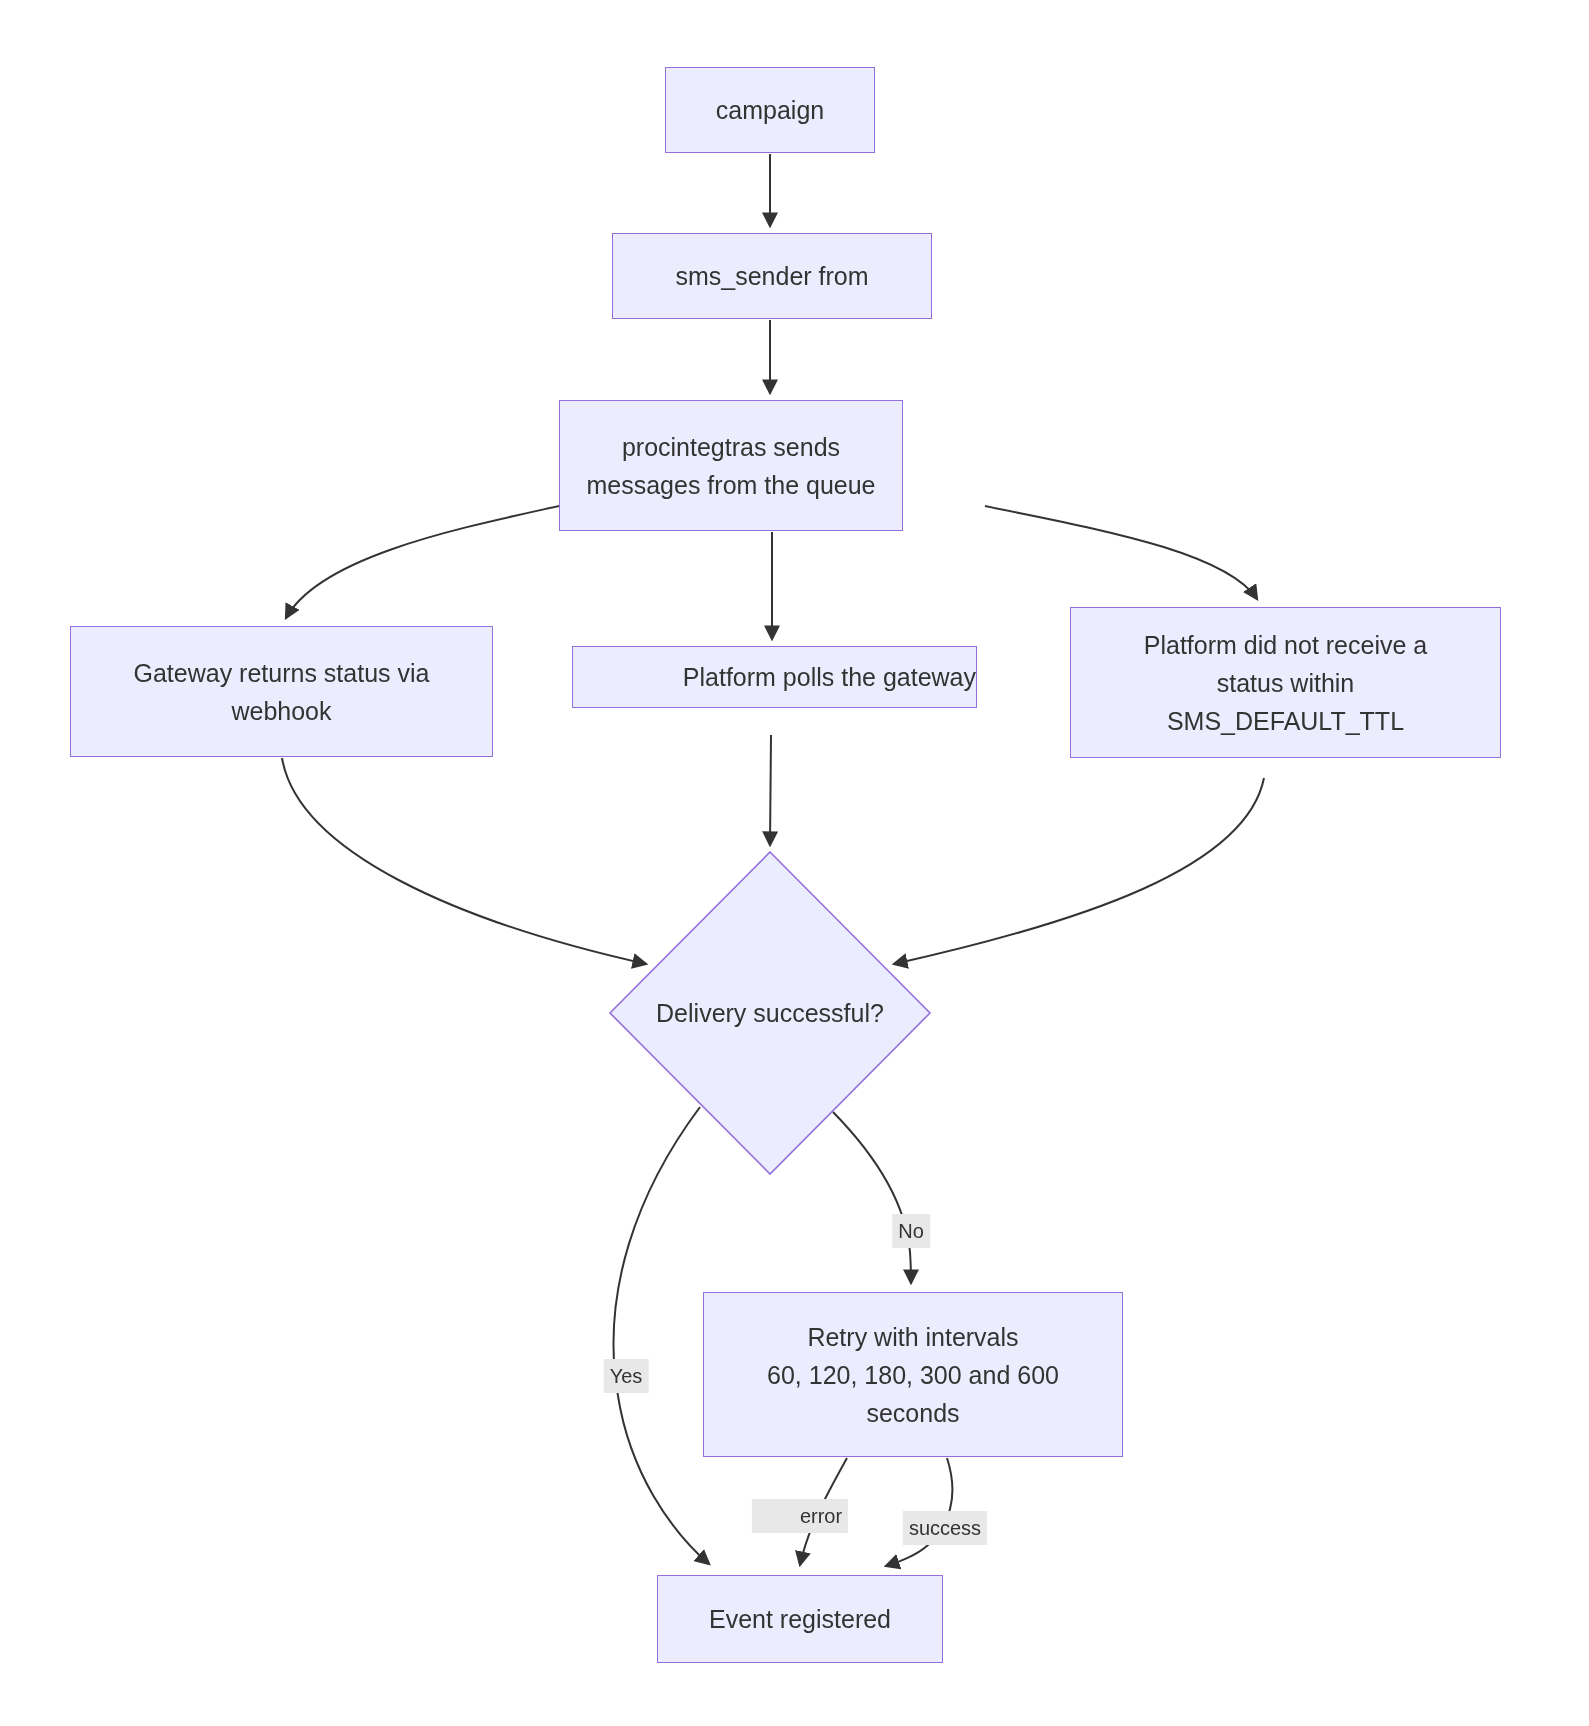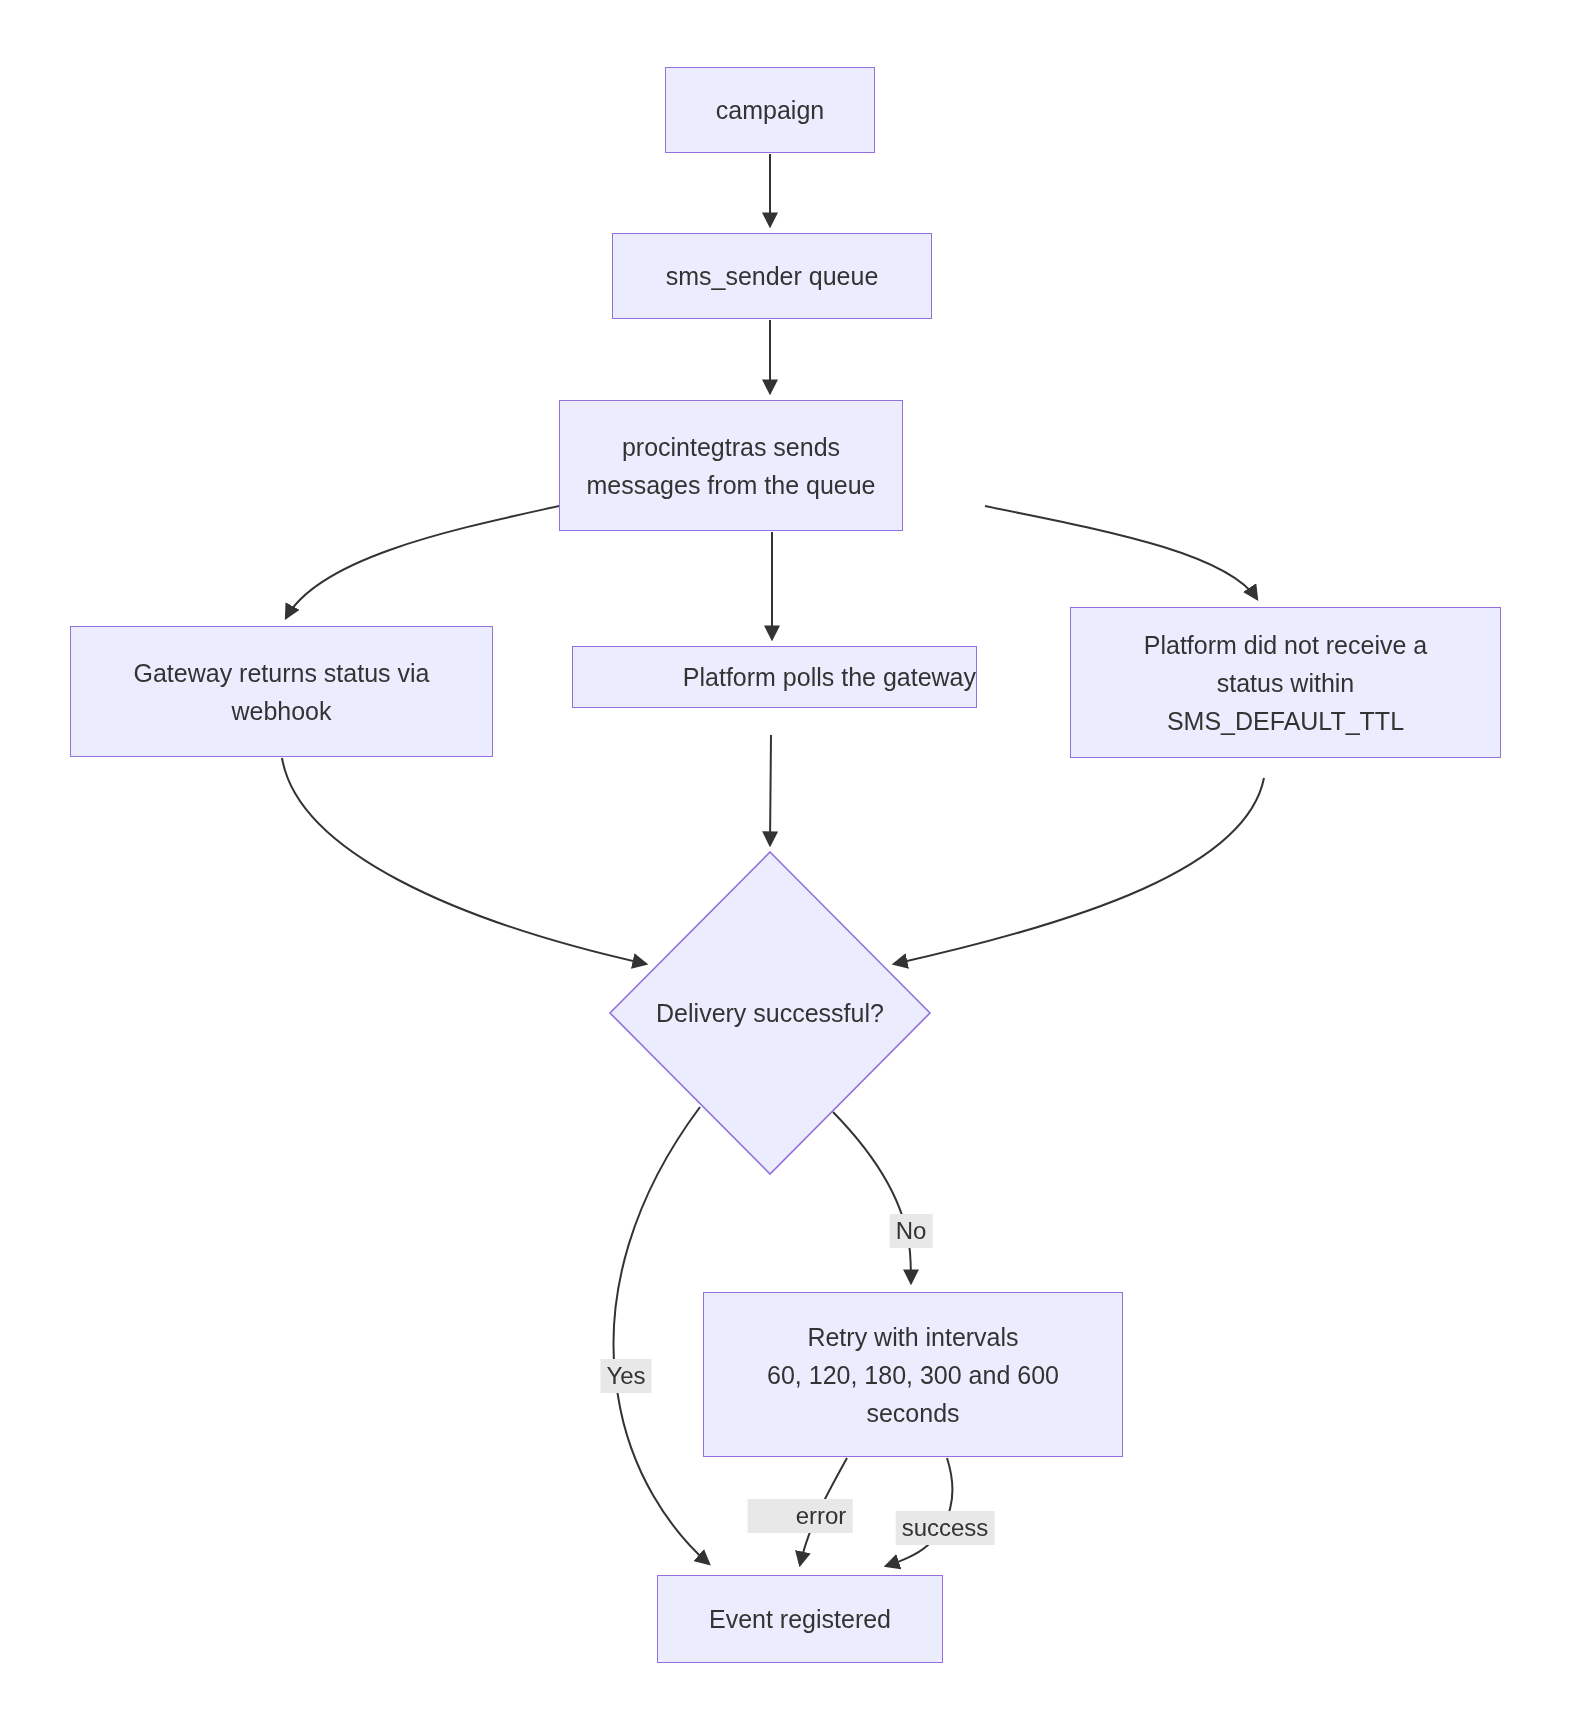--- a/index.html
+++ b/index.html
@@ -43,21 +43,21 @@
   .node span, .edge-label span { white-space: pre-line; }
   .node.unboxed {
     background: transparent;
     border: none;
   }
   .edge-label {
     position: absolute;
     transform: translate(-50%, -50%);
     background: var(--label_bg, #e8e8e8);
     color: var(--text_color, #333333);
-    font-size: 24px;
+    font-size: 20px;
     line-height: 30px;
     padding: 2px 6px;
     text-align: center;
   }
 </style>
 </head>
 <body>
 
 <div class="canvas">
 
@@ -82,21 +82,21 @@
     <path class="edge" d="M947,1458 C958,1492 952,1522 928,1545 C916,1556 898,1562 886,1566" marker-end="url(#arrow)"></path>
 
     <polygon class="shape" points="770,852 930,1013 770,1174 610,1013"></polygon>
   </svg>
 
   <div class="node" style="left:665px; top:67px; width:210px; height:86px;">
     <span>campaign</span>
   </div>
 
   <div class="node" style="left:612px; top:233px; width:320px; height:86px;">
-    <span>sms_sender queue</span>
+    <span>sms_sender from</span>
   </div>
 
   <div class="node" style="left:559px; top:400px; width:344px; height:131px;">
     <span>procintegtras sends
 messages from the queue</span>
   </div>
 
   <div class="node" style="left:70px; top:626px; width:423px; height:131px;">
     <span>Gateway returns status via
 webhook</span>

